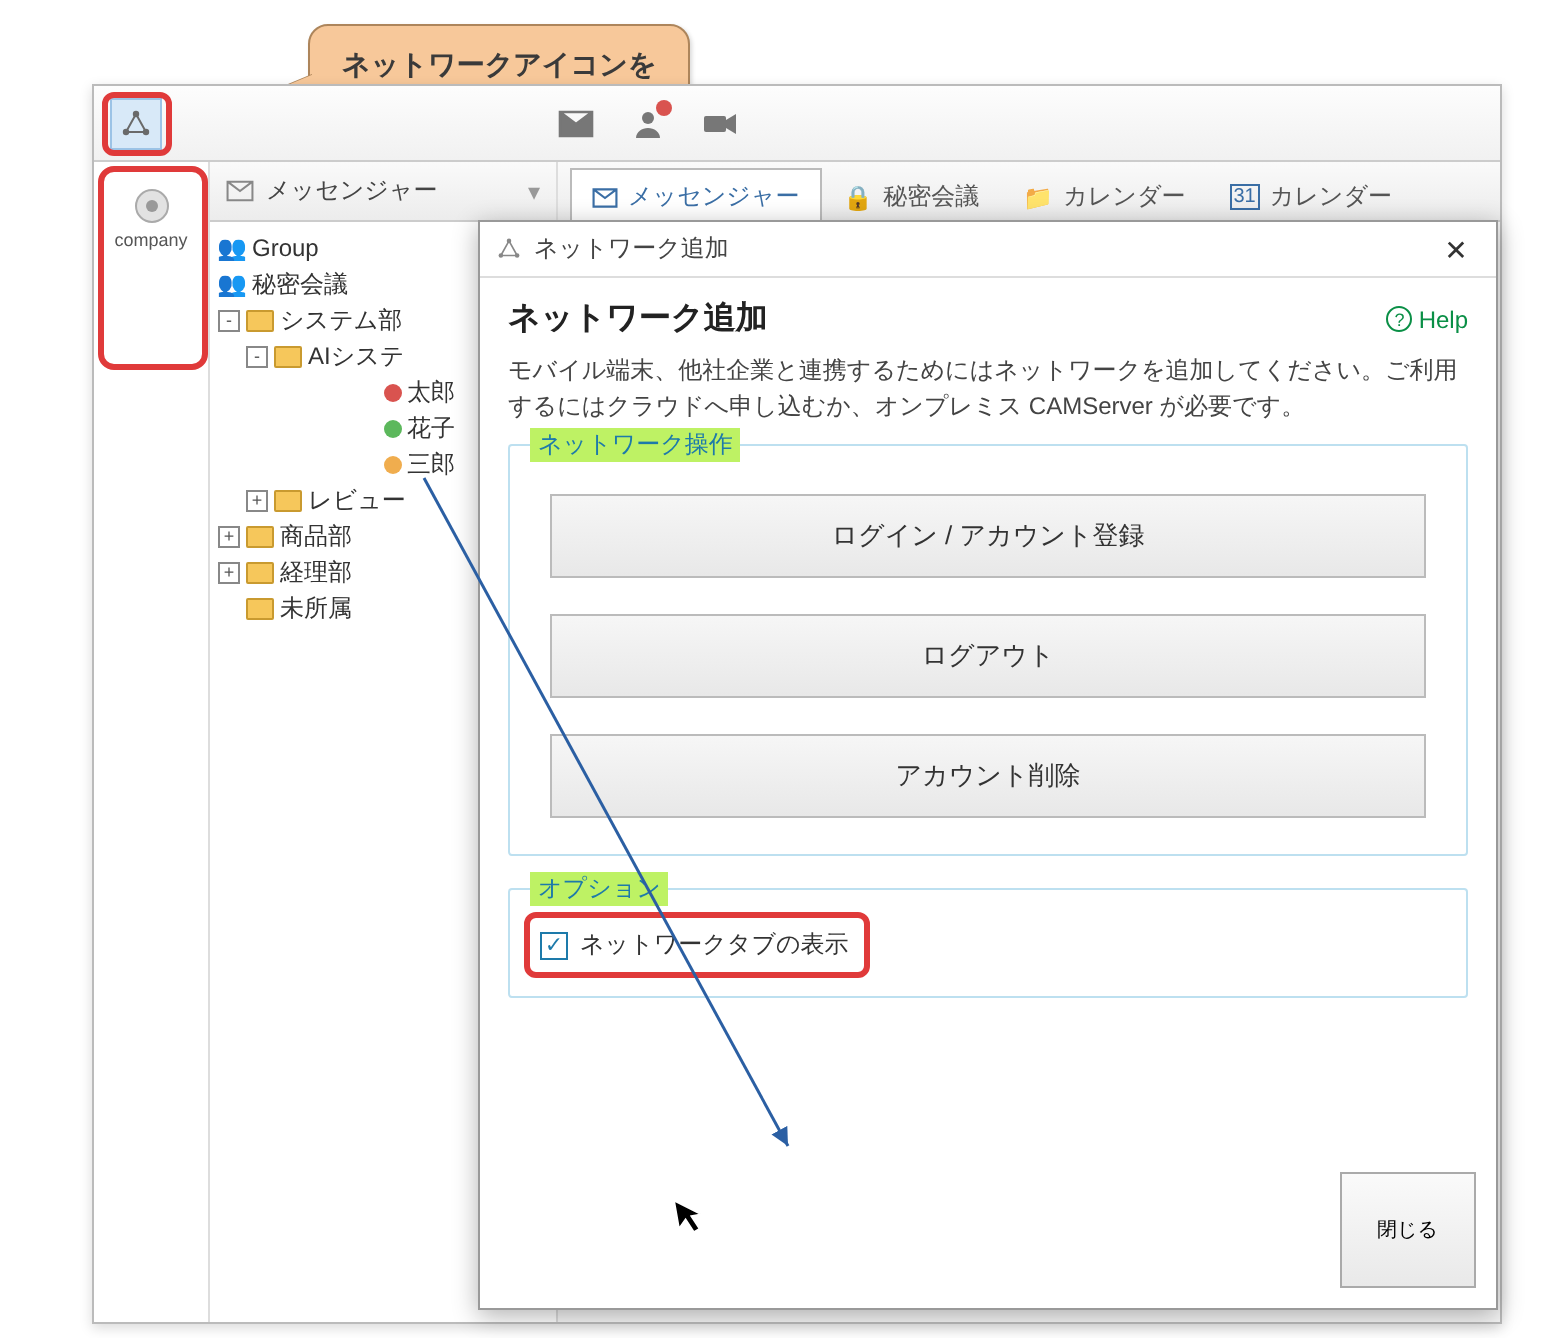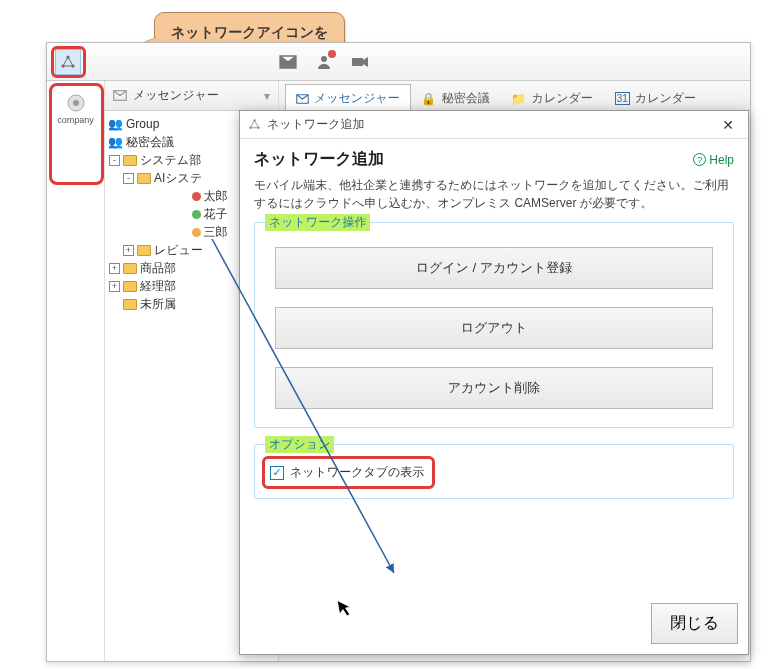--- a/index.html
+++ b/index.html
@@ -50,21 +50,21 @@
   .dlg-desc { font-size: 12px; color: #444; line-height: 1.5; margin: 6px 0 10px; }
   .fieldset { border: 1px solid #bde0f0; border-radius: 2px; padding: 24px 20px 18px; position: relative; margin-bottom: 16px; }
   .fieldset .legend { position: absolute; top: -9px; left: 10px; background: #bef264; padding: 0 4px; font-size: 12px; color: #1d7aaa; }
   .big-btn { width: 100%; height: 42px; background: linear-gradient(#f6f6f6,#e8e8e8); border: 1px solid #bbb; margin-bottom: 18px; font-size: 13px; color: #333; display:flex; align-items:center; justify-content:center; }
   .big-btn:last-child { margin-bottom: 0; }
   .opt-field { padding-left: 6px; text-decoration: underline; }
   .chk-wrap { display: inline-flex; align-items: center; gap: 6px; font-size: 12px; padding: 5px 8px 5px 5px; position: relative; }
   .chk { width: 14px; height: 14px; border: 1px solid #1d7aaa; display: flex; align-items:center; justify-content:center; color: #1d7aaa; font-size: 11px; }
   .opt-hl { position: absolute; border: 3px solid #e03a3a; border-radius: 6px; left: -3px; top: -3px; right: -3px; bottom: -3px; pointer-events:none; }
   .dlg-footer { padding: 6px 10px 10px; display: flex; justify-content: flex-end; border-top: 0; }
-  .close-btn { padding: 9px 18px; background: linear-gradient(#fafafa,#e9e9e9); border: 1px solid #aaa; font-size: 16px; }
+  .close-btn { padding: 21px 18px; background: linear-gradient(#fafafa,#e9e9e9); border: 1px solid #aaa; font-size: 10px; }
 
   .callout { position: absolute; background: #f7c89a; border: 1px solid #ad855b; border-radius: 10px; padding: 10px 16px; font-size: 14px; font-weight: bold; color: #3a3a3a; line-height: 1.35; box-shadow: 1px 1px 2px rgba(0,0,0,.15); }
   .callout .tail { position: absolute; width: 0; height: 0; }
   .co1 { left: 154px; top: 12px; }
   .co1 .tail { left: -22px; top: 24px; border-top: 10px solid transparent; border-bottom: 10px solid transparent; border-right: 24px solid #f7c89a; filter: drop-shadow(-1px 0 0 #ad855b); }
   .co2 { left: 58px; top: 474px; width: 182px; }
   .co2 .tail { right: -22px; bottom: 10px; border-top: 10px solid transparent; border-bottom: 10px solid transparent; border-left: 24px solid #f7c89a; filter: drop-shadow(1px 0 0 #ad855b); }
 
   .arrow-line { position: absolute; pointer-events: none; }
 

